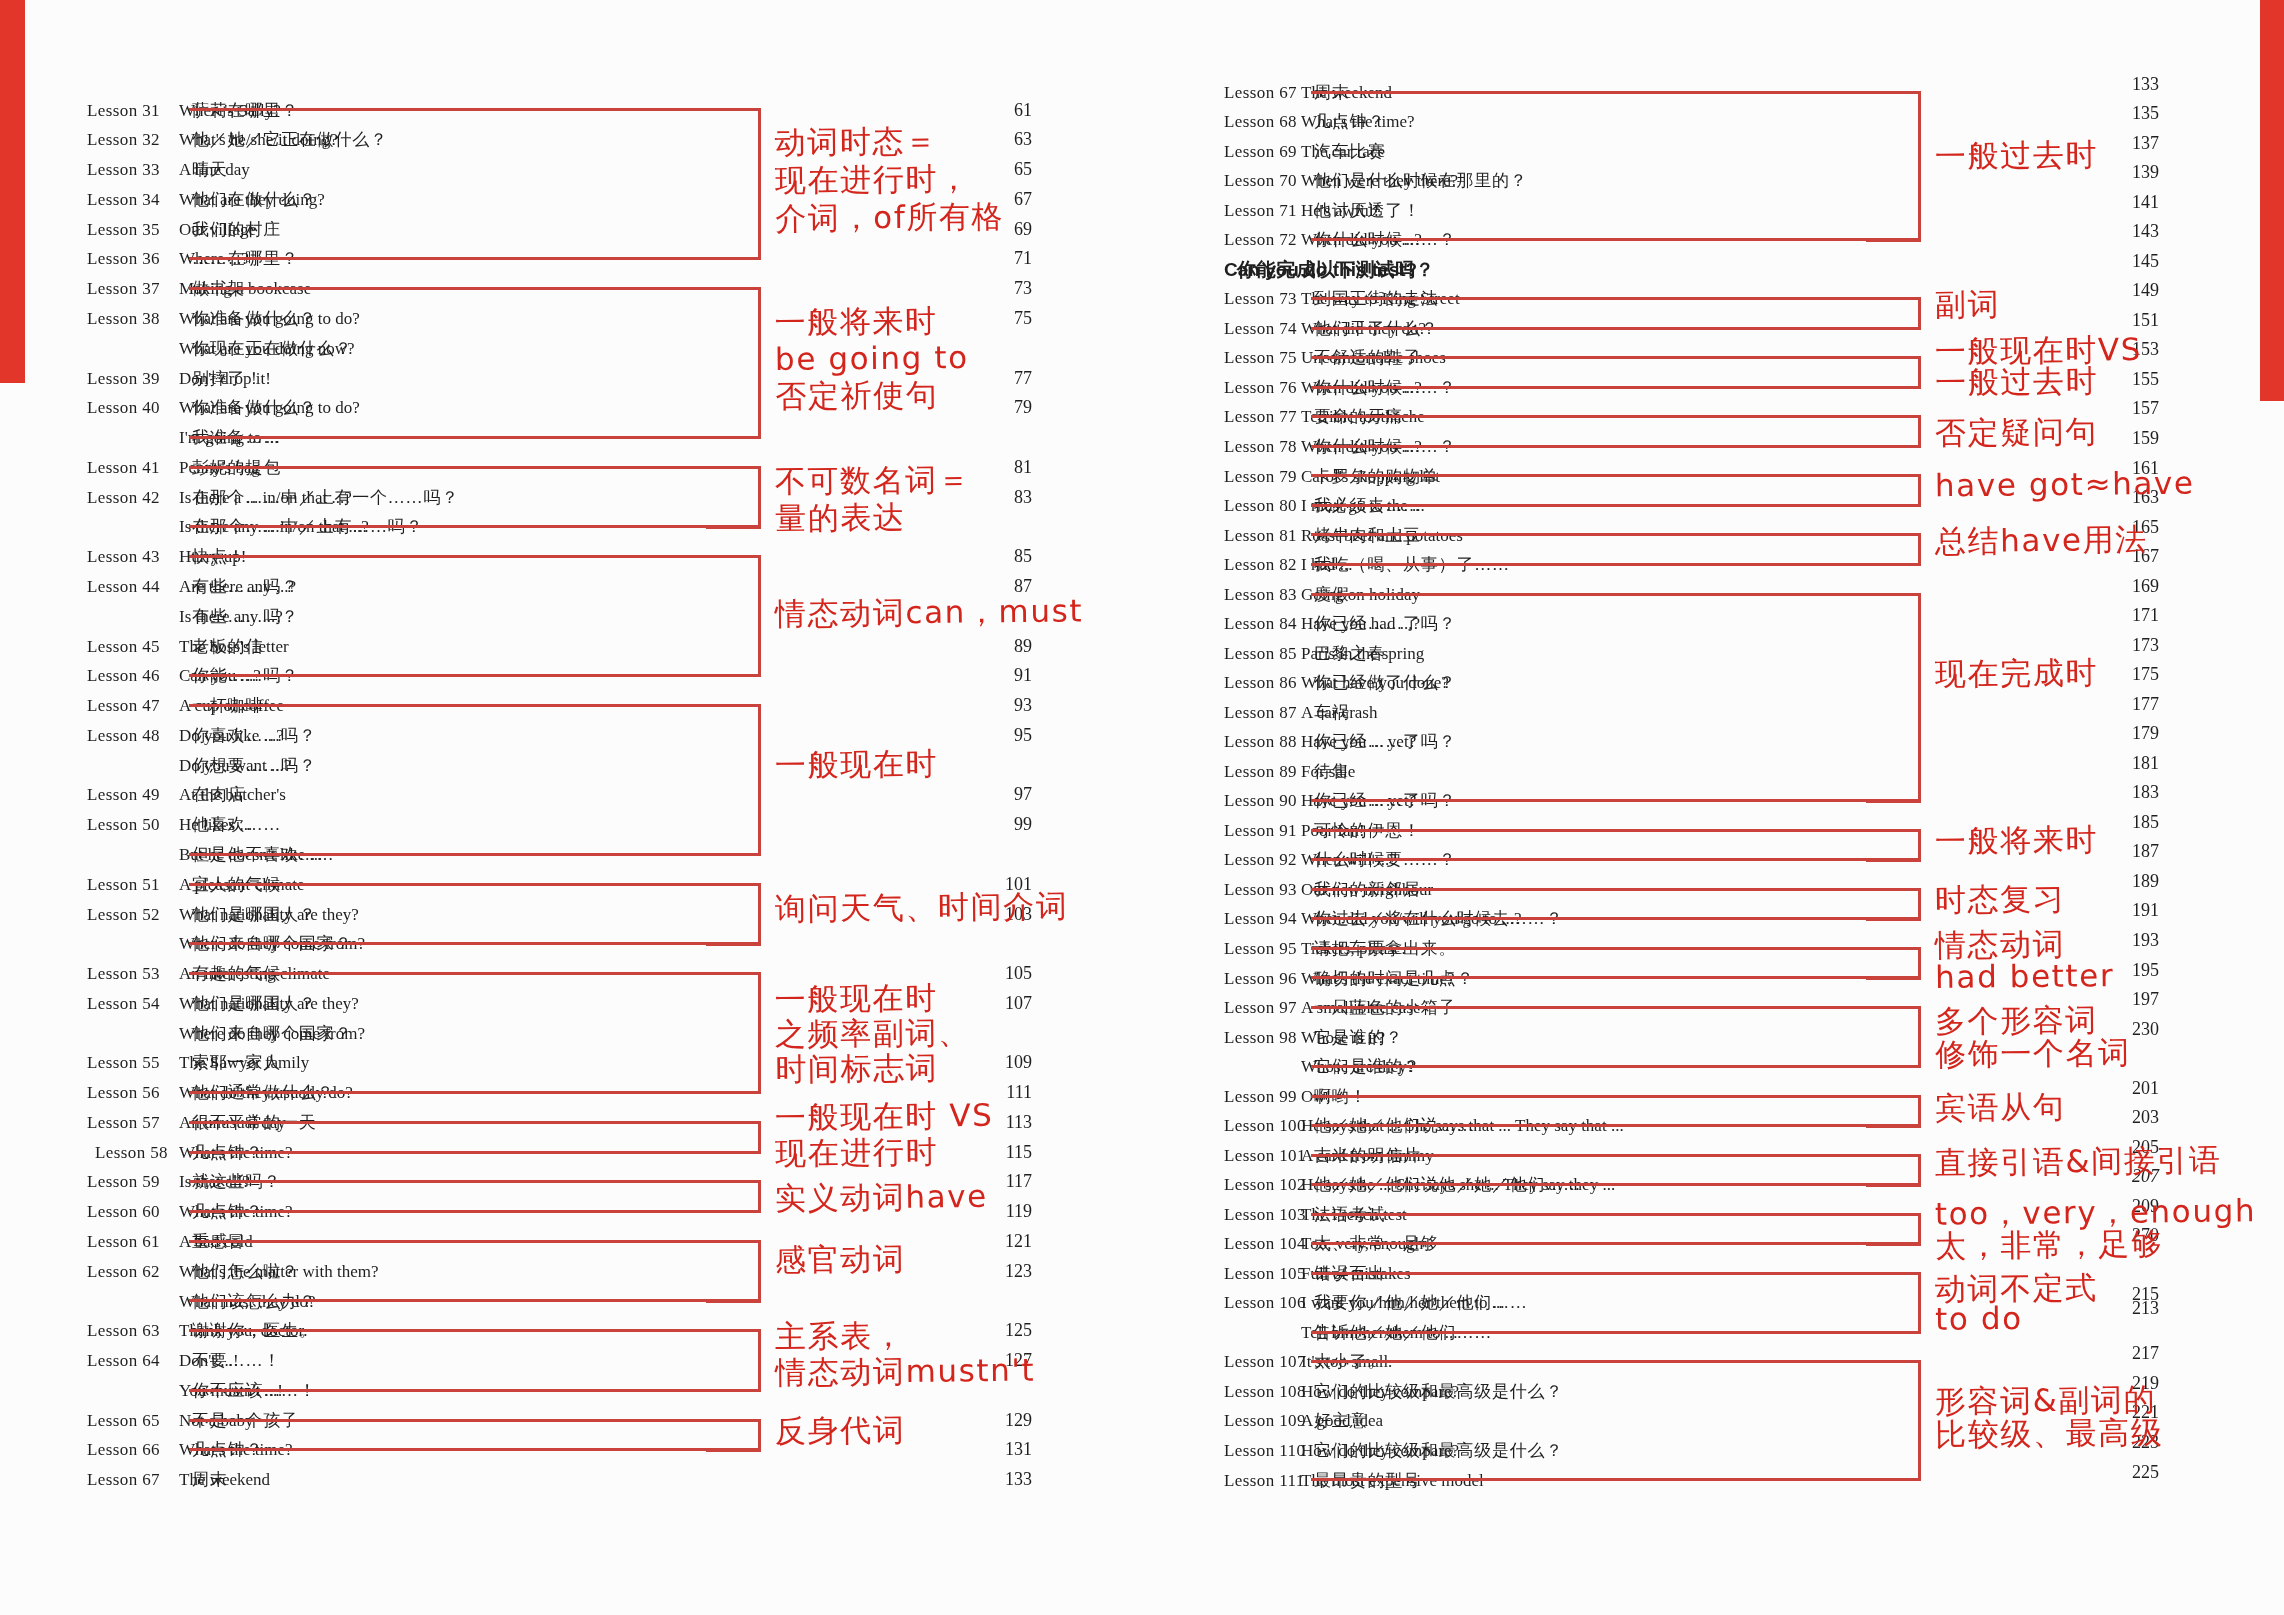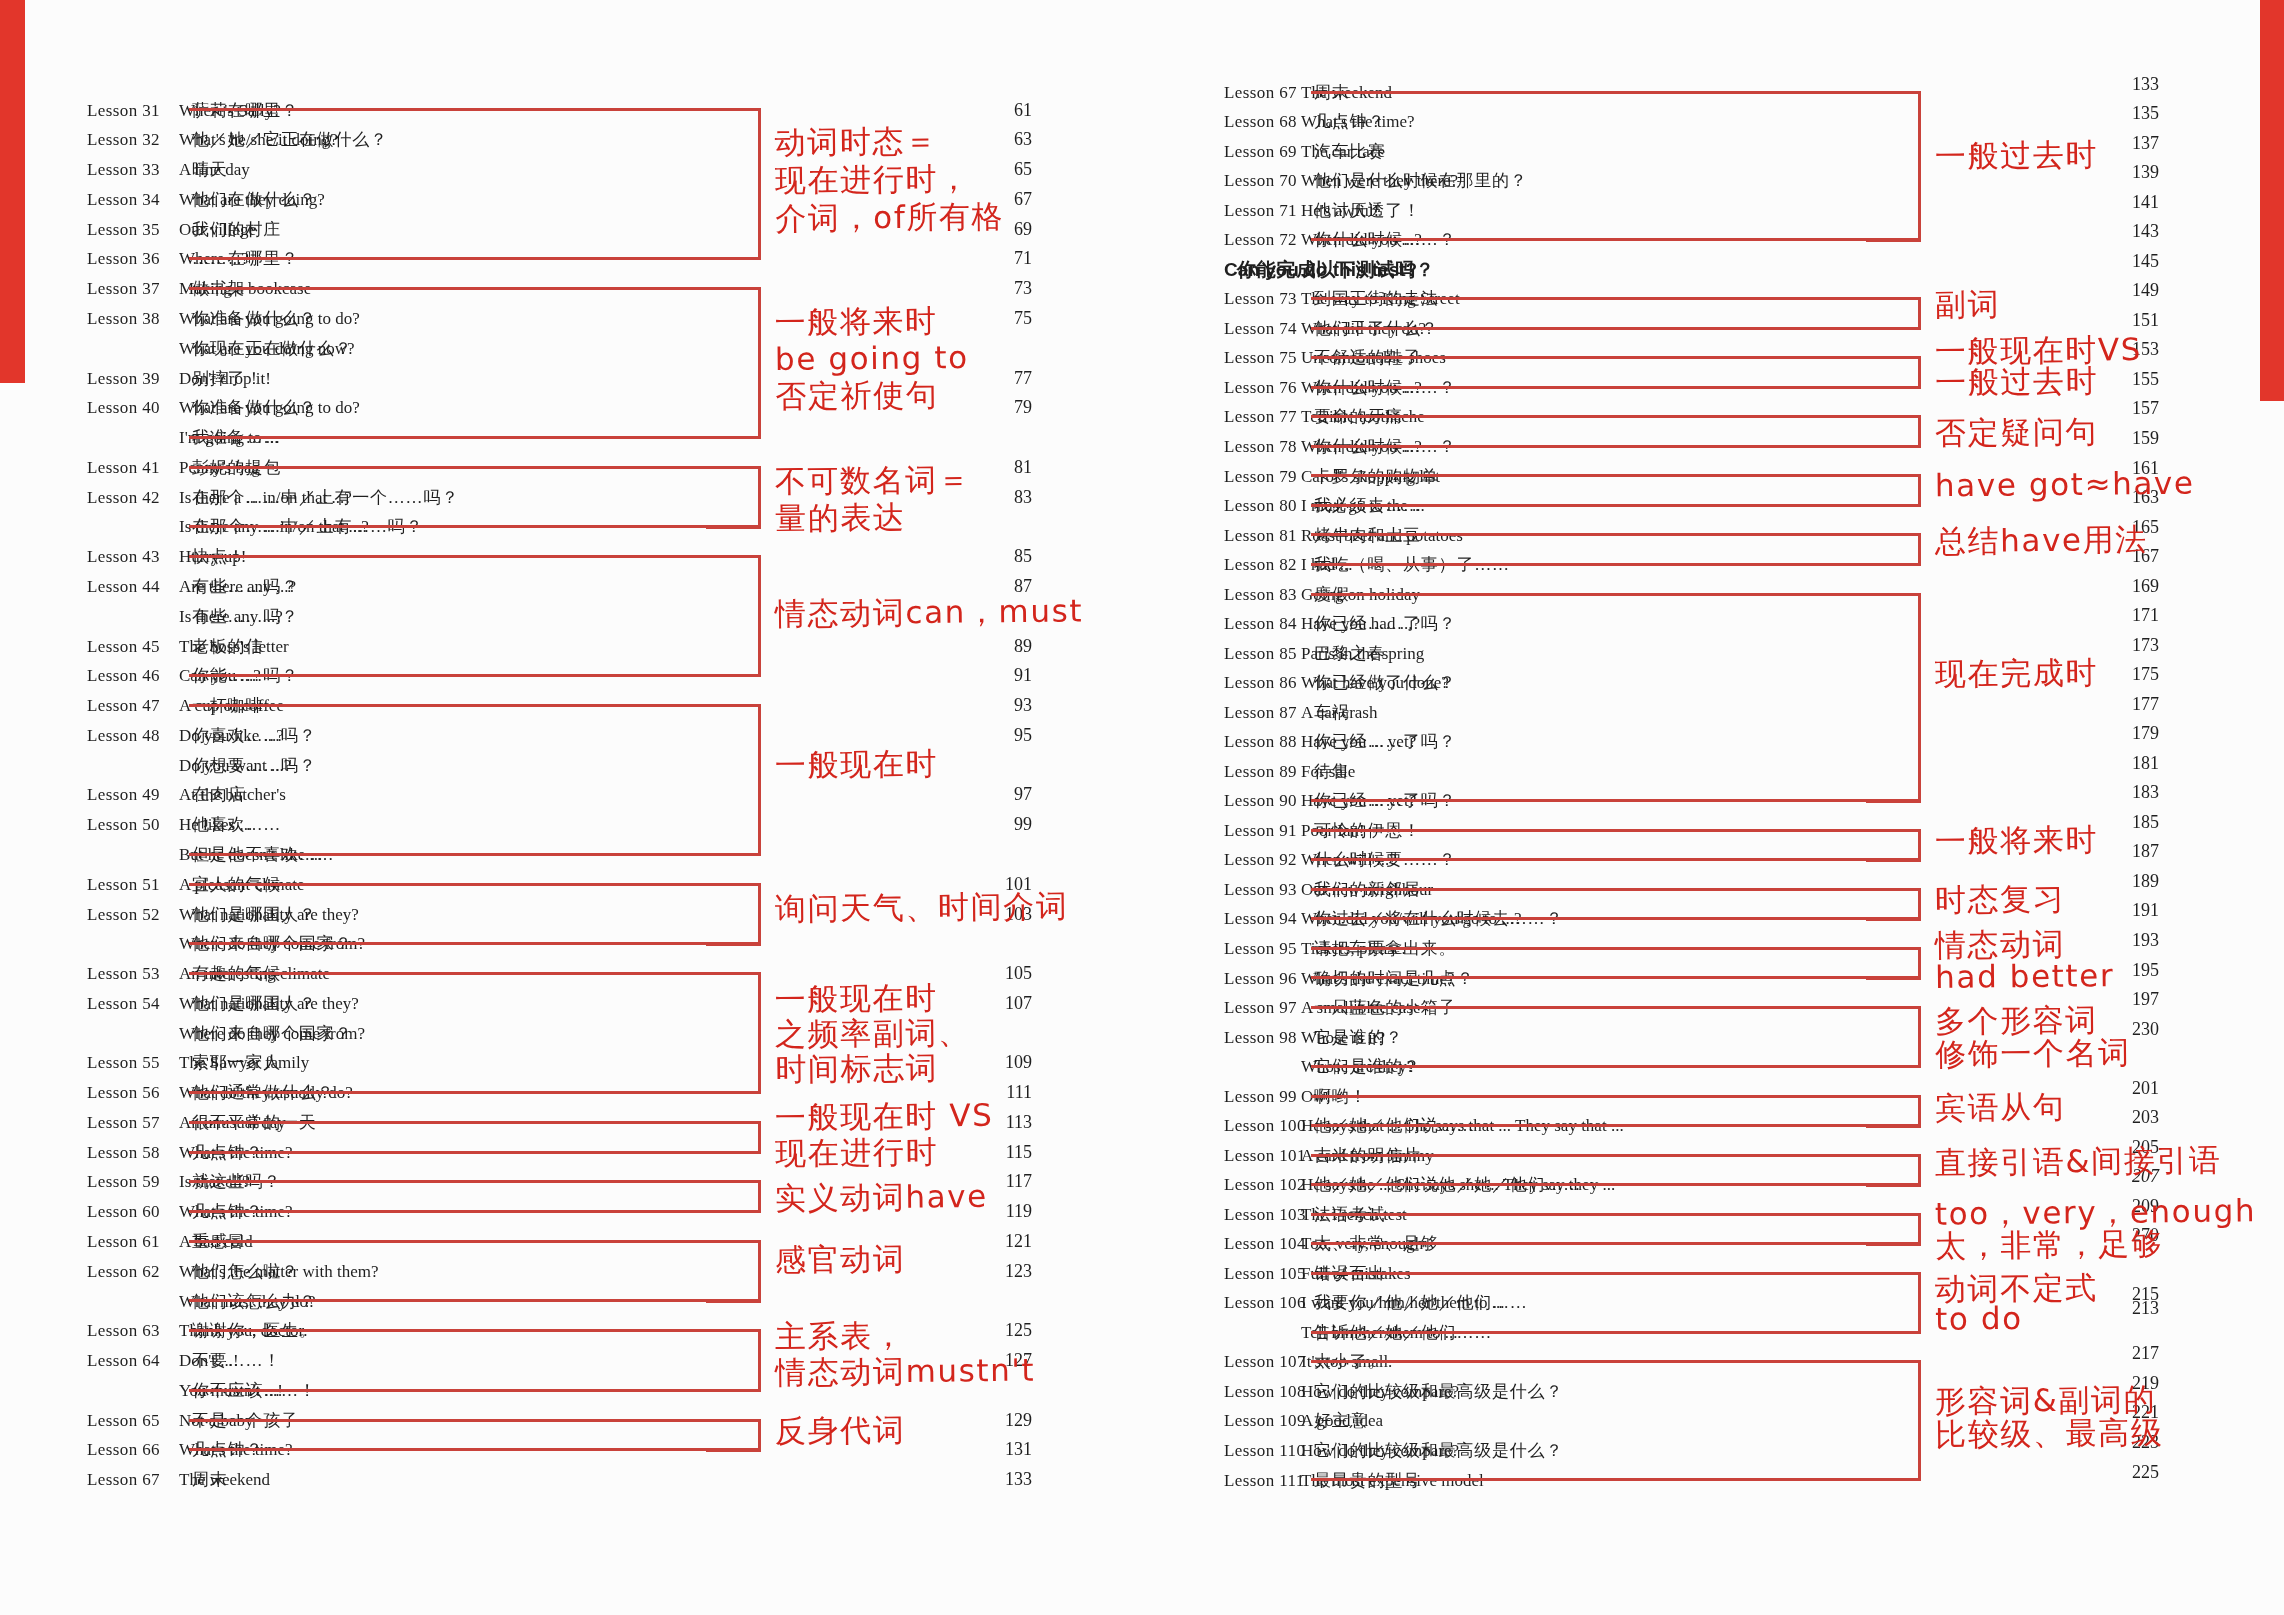--- a/index.html
+++ b/index.html
@@ -287,21 +287,21 @@
       </div>
       <div class="toc-row" style="top: 1107px;">
         <span class="lesson-num" style="left: 87px;">Lesson 57</span>
         <span class="row-title" style="left: 179px;">
           <span class="en">An unusual day</span>
           <span class="zh">很不平常的一天</span>
         </span>
         <span class="page-num" style="left: 963px; width: 69px; top: 0px;">113</span>
       </div>
       <div class="toc-row" style="top: 1137px;">
-        <span class="lesson-num" style="left: 87px;">Lesson 58</span>
+        <span class="lesson-num" style="left: 95px;">Lesson 58</span>
         <span class="row-title" style="left: 179px;">
           <span class="en">What's the time?</span>
           <span class="zh">几点钟？</span>
         </span>
         <span class="page-num" style="left: 963px; width: 69px; top: 0px;">115</span>
       </div>
       <div class="toc-row" style="top: 1166px;">
         <span class="lesson-num" style="left: 87px;">Lesson 59</span>
         <span class="row-title" style="left: 179px;">
           <span class="en">Is that all?</span>

